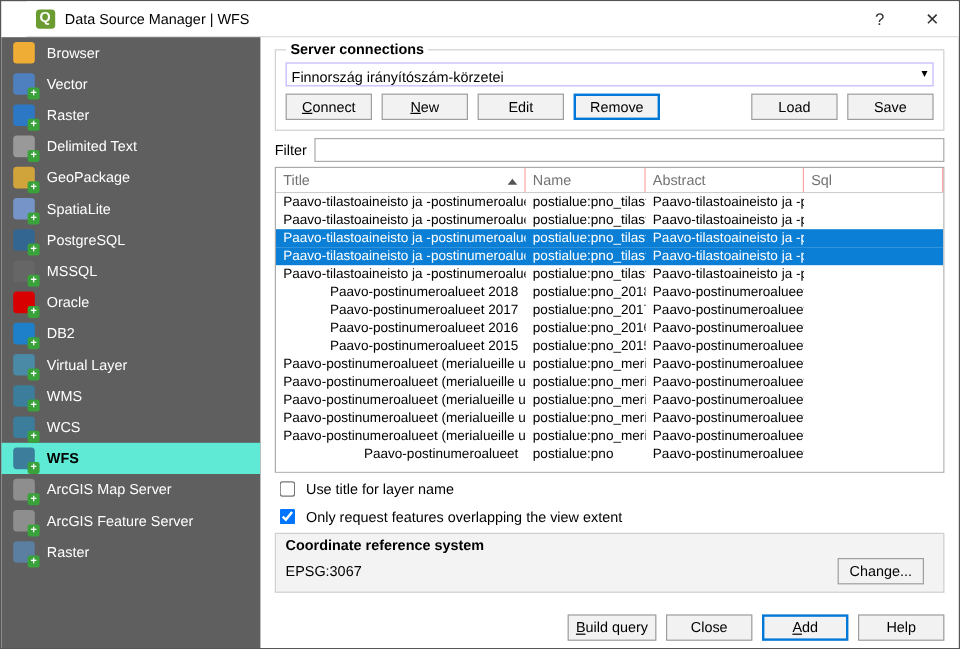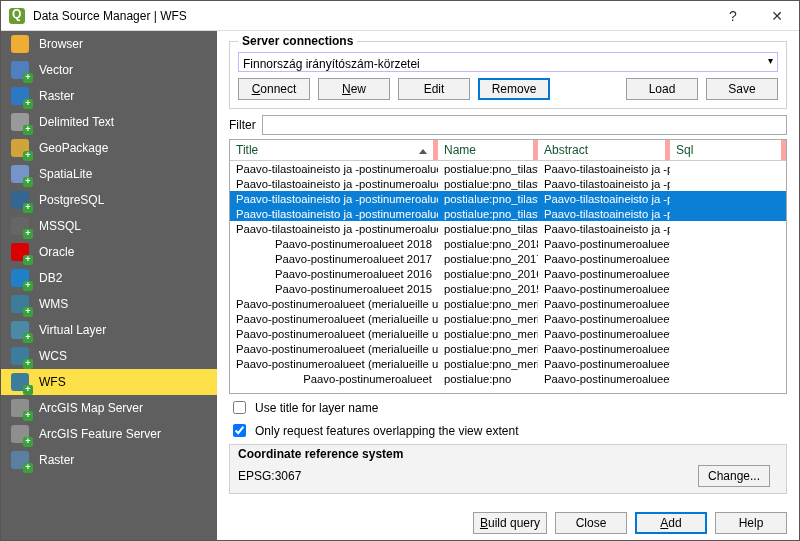--- a/index.html
+++ b/index.html
@@ -1,26 +1,26 @@
 <!DOCTYPE html>
 <html><head>
 <meta charset="utf-8">
 <style>
   * { box-sizing: border-box; font-family: "Segoe UI", Tahoma, sans-serif; }
   body { margin: 0; width: 800px; height: 541px; background: #fff; overflow: hidden; border: 1px solid #555; }
-  .titlebar { height: 30px; background: #fff; display: flex; align-items: center; border-bottom: 1px solid #ddd; }
+  .titlebar { height: 30px; background: #fff; display: flex; align-items: center; border-bottom: 1px solid #ddd; margin-left: 21px; }
   .titlebar .qicon { width: 16px; height: 16px; margin: 0 8px; display:inline-block; background:#6a9c32; border-radius:3px; position:relative; }
   .titlebar .qicon::before{content:"Q";position:absolute;left:3px;top:-1px;font-size:12px;color:#fff;font-weight:bold;}
   .titlebar .title { font-size: 12px; color: #000; flex: 0 0 auto; }
   .titlebar .spacer { flex: 1; }
   .titlebar .btn { width: 44px; text-align: center; font-size: 14px; color:#333; line-height:30px;}
   .body { display: flex; height: 511px; }
   .sidebar { width: 216px; background: #5f5f5f; overflow: hidden; }
   .side-item { display:flex; align-items:center; height:26px; padding:10px 10px; font-size:12px; color:#fff; cursor:pointer; }
-  .side-item.active { background:#fde047; color:#000; }
+  .side-item.active { background:#5eead4; color:#000;font-weight:bold; }
   .side-item .ic { width:18px; height:18px; margin-right:10px; display:inline-block; background:#4e7fbf; border-radius:3px; position:relative; flex-shrink:0;}
   .side-item .ic.raster{background:#2c78c4;}
   .side-item .ic.text{background:#999;}
   .side-item .ic.geo{background:#d1a33b;}
   .side-item .ic.feather{background:#7694c7;}
   .side-item .ic.pg{background:#336791;}
   .side-item .ic.mssql{background:#666;}
   .side-item .ic.oracle{background:#d80000;}
   .side-item .ic.db2{background:#1e80c8;}
   .side-item .ic.virt{background:#4a8aa6;}
@@ -40,21 +40,21 @@
   .combo::after{ content:"▾"; position:absolute; right:4px; top:2px; font-size:10px;}
   .btnrow { display:flex; gap:8px; margin-top:6px; }
   .qbtn { height:22px; min-width:72px; border:1px solid #9e9e9e; background:#f2f2f2; font-size:12px; cursor:pointer; }
   .qbtn u{text-decoration:underline;}
   .qbtn.focus { border:2px solid #0078d7; }
   .filterrow { display:flex; align-items:center; gap:6px; margin-bottom:4px; }
   .filterrow label { font-size:12px;}
   .filterrow input { flex:1; height:20px; border:1px solid #aaa; font-size:12px; padding:0 4px; }
   .tablewrap { border:1px solid #aaa; height:260px; display:flex; flex-direction:column; }
   .thead { display:flex; background:#fff; font-size:12px; border-bottom:1px solid #ccc; }
-  .thead .th { border-right:5px solid #fca5a5; padding:3px 6px; position:relative; color:#14532d; white-space:nowrap; overflow:hidden;}
+  .thead .th { border-right:1px solid #fca5a5; padding:3px 6px; position:relative; color:#737373; white-space:nowrap; overflow:hidden;}
   .thead .th.sorted::after{ content:""; position:absolute; right:6px; top:9px; width:0;height:0;border-left:4px solid transparent;border-right:4px solid transparent;border-bottom:5px solid #555;}
   .col-title{ width:208px;} .col-name{width:100px;} .col-abs{width:132px;} .col-sql{flex:1;}
   .tbody { overflow:hidden; font-size:11.3px; flex:1; background:#fff;}
   .row { display:flex; height:15px; align-items:center; }
   .row.sel { background:#0a7fd5; color:#fff; }
   .row .td { overflow:hidden; white-space:nowrap; padding:0 6px; }
   .td.tt{width:208px;text-align:right;} .td.tn{width:100px;} .td.ta{width:132px;} .td.ts{flex:1;}
   .ck { display:flex; align-items:center; gap:6px; font-size:12px; margin-top:4px; }
   .ck input{ width:13px;height:13px;}
   .crs { border:1px solid #d0d0d0; background:#f3f3f3; padding:2px 16px 6px 8px; margin-top:4px;}
@@ -109,26 +109,26 @@
       </div>
       <div class="side-item">
         <span class="ic oracle"></span>
         <span>Oracle</span>
       </div>
       <div class="side-item">
         <span class="ic db2"></span>
         <span>DB2</span>
       </div>
       <div class="side-item">
+        <span class="ic virt"></span>
+        <span>Virtual Layer</span>
+      </div>
+      <div class="side-item">
         <span class="ic wms"></span>
         <span>WMS</span>
-      </div>
-      <div class="side-item">
-        <span class="ic virt"></span>
-        <span>Virtual Layer</span>
       </div>
       <div class="side-item">
         <span class="ic wcs"></span>
         <span>WCS</span>
       </div>
       <div class="side-item active">
         <span class="ic wfs"></span>
         <span>WFS</span>
       </div>
       <div class="side-item">

